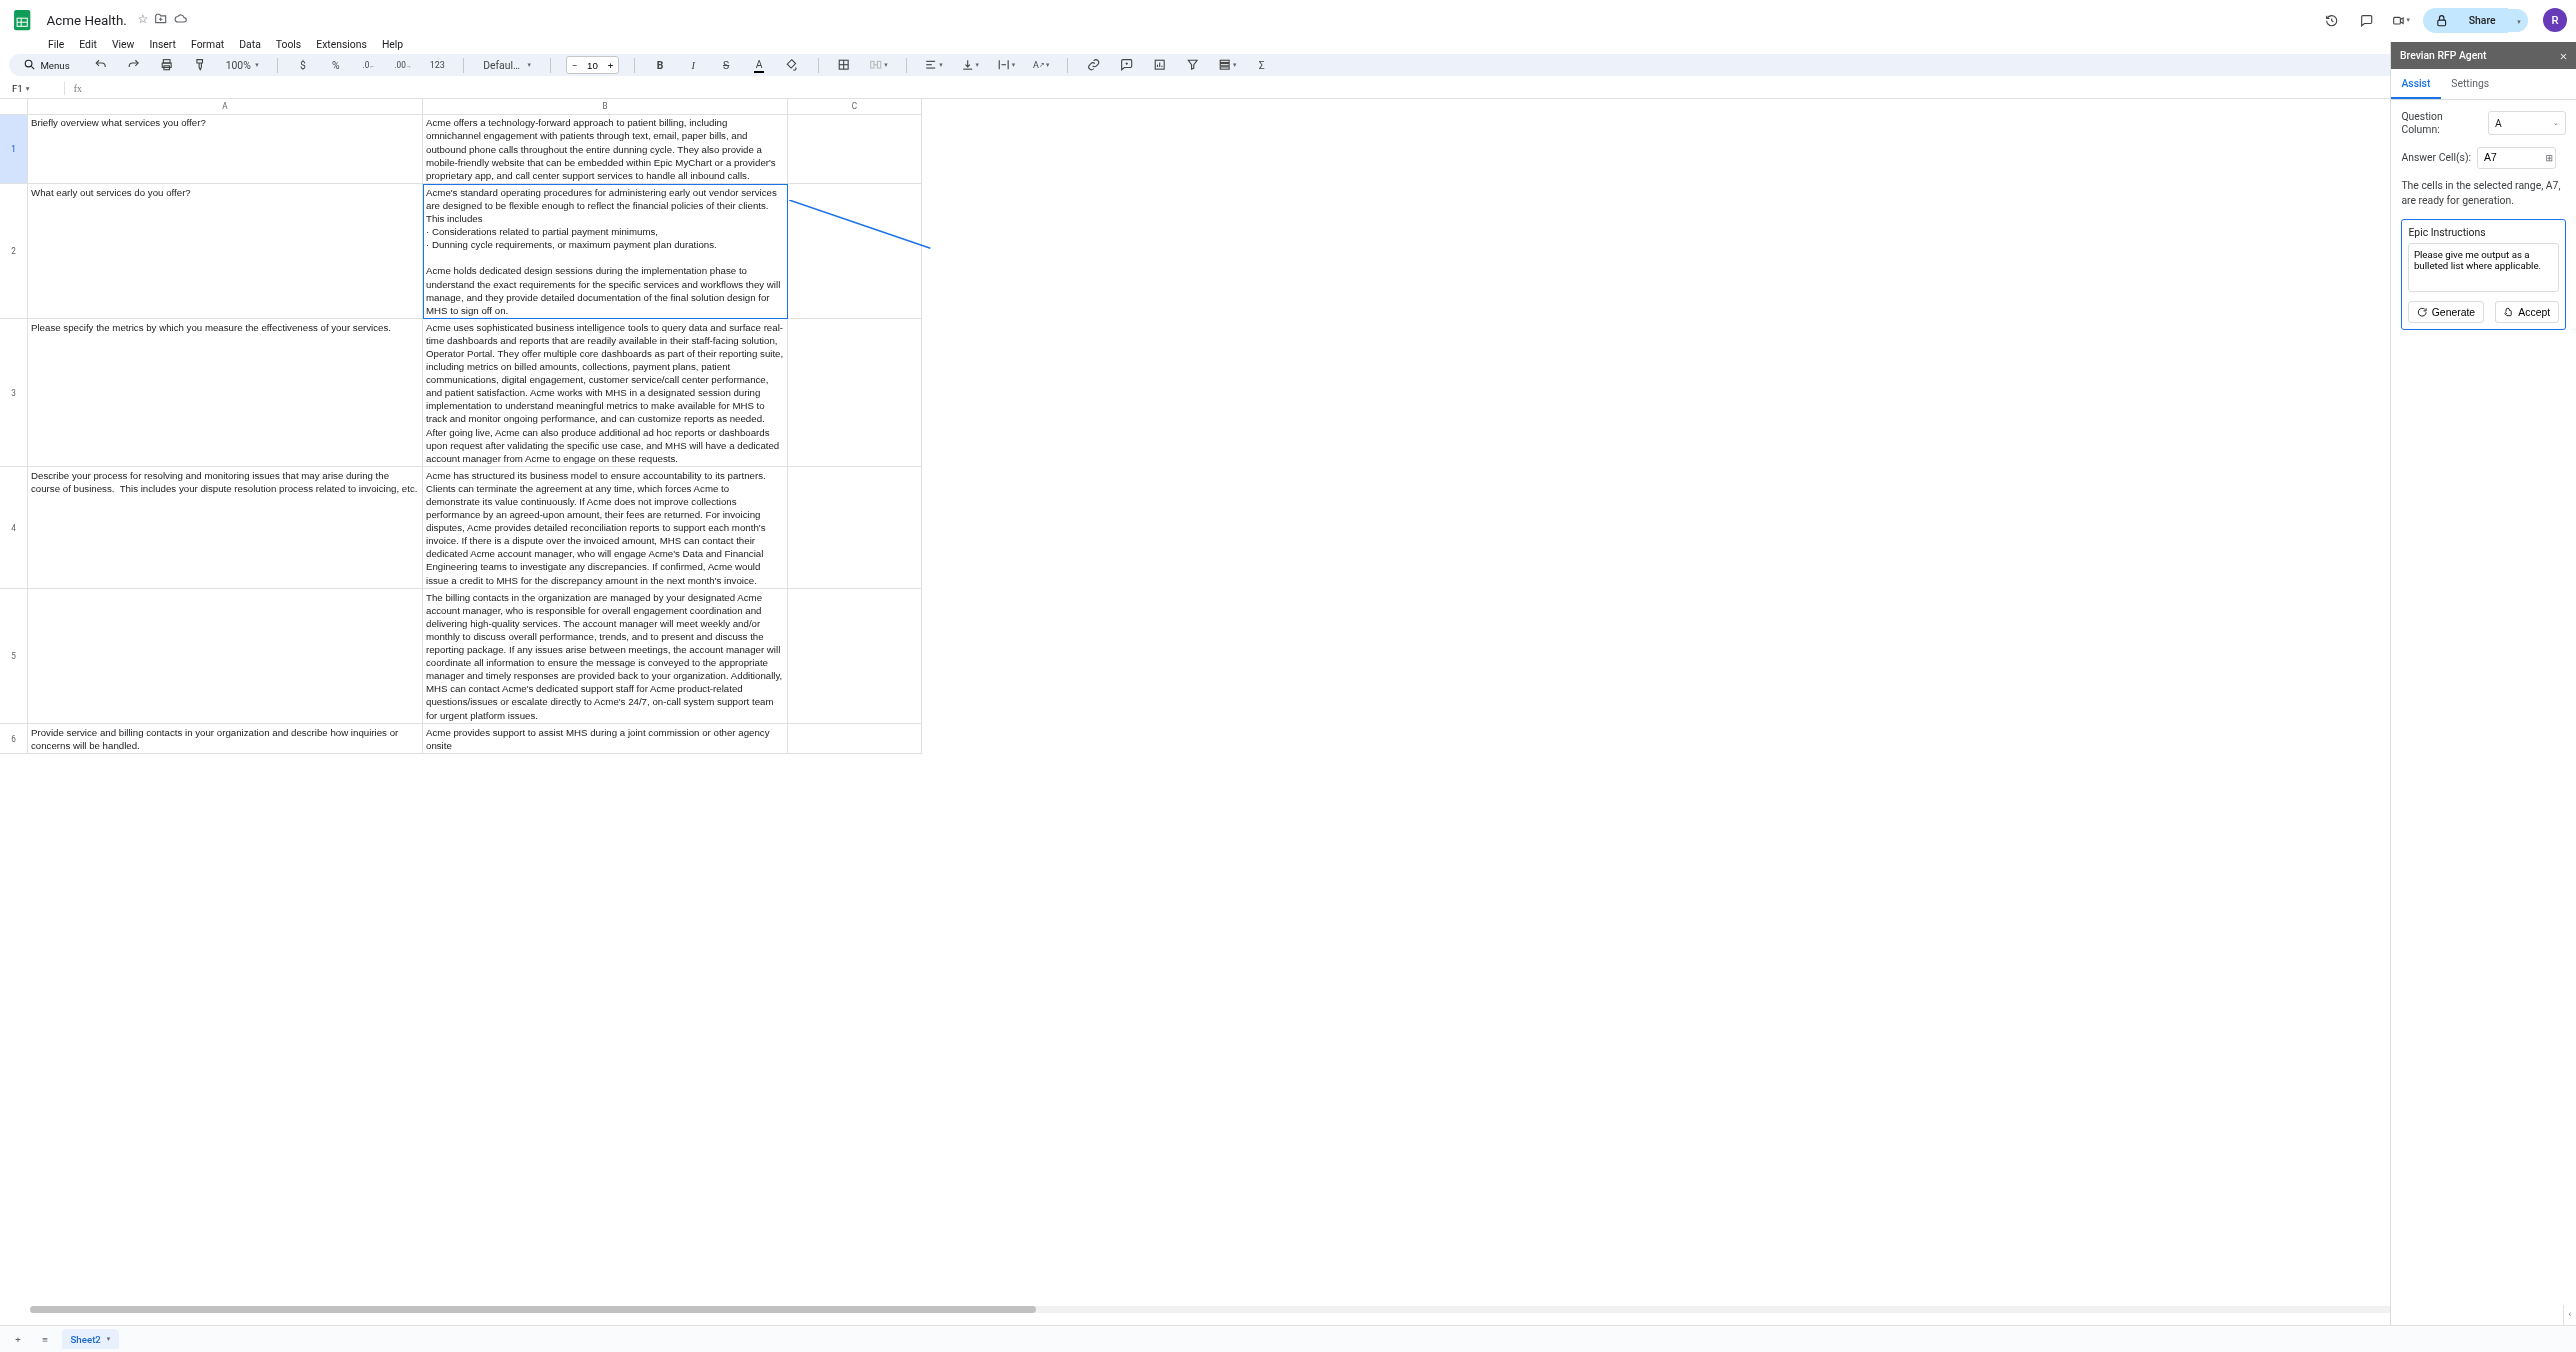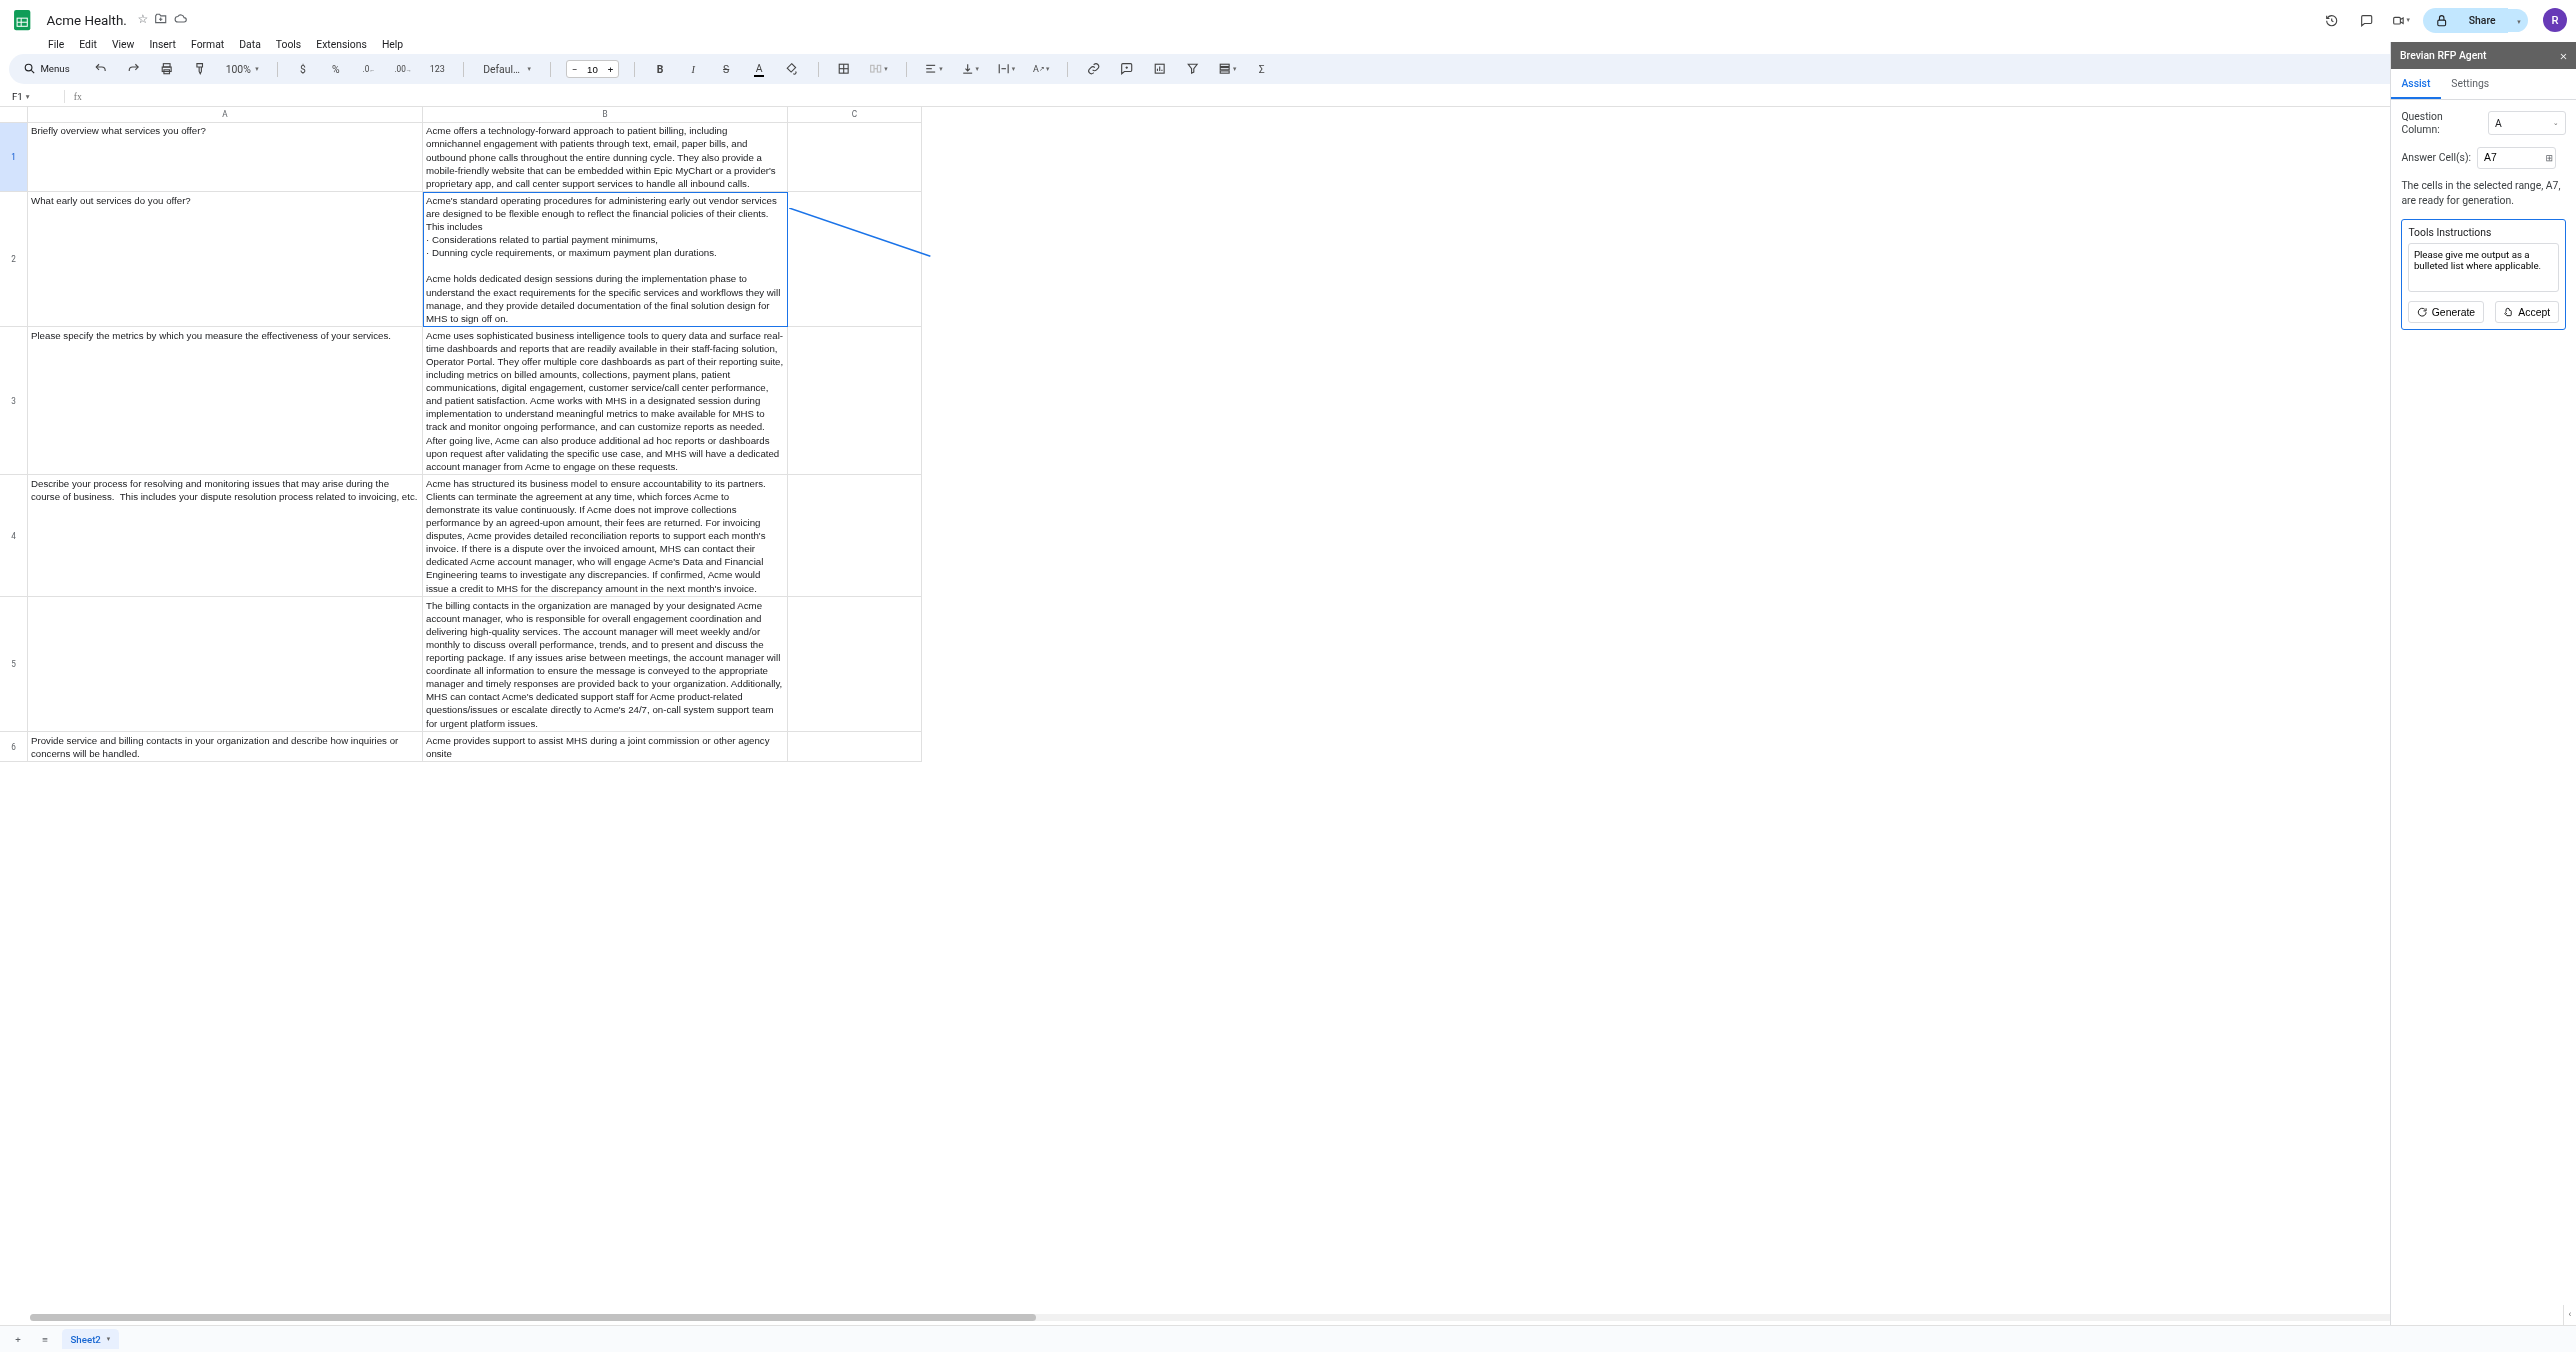--- a/index.html
+++ b/index.html
@@ -19,21 +19,21 @@
   .share-group { display: flex; align-items: center; }
   .share-btn { background: #c2e7ff; padding: 6px 12px; border-radius: 22.4px 0 0 22.4px; display: flex; align-items: flex-start; gap: 20px; font-weight: 500; font-size: 10.4px; cursor: pointer; }
   .share-drop { background: #c2e7ff; padding: 6px 7.5px; border-radius: 0 22.4px 22.4px 0; margin-left: 0.7px; cursor: pointer; }
   .avatar { width: 24px; height: 24px; border-radius: 50%; background: #673ab7; color: #fff; font-weight: 500; display: flex; align-items: center; justify-content: center; font-size: 11.2px; margin-left: 4.5px; }
   
   
   .menu-bar { display: flex; gap: 3px; padding: 0 0 3px 42px; height: 18px; }
   .menu-item { padding: 1.5px 6px; border-radius: 3px; cursor: pointer; font-size: 10.4px; }
   
   
-  .toolbar { display: flex; align-items: center; gap: 12px; padding: 3px 9px; background: #edf2fa; border-radius: 18px; margin: 0 9px 4.5px 9px; height: 30px; }
+  .toolbar { display: flex; align-items: center; gap: 12px; padding: 3px 9px; background: #edf2fa; border-radius: 18px; margin: 0 9px 4.5px 9px; height: 22px; }
   .tool-btn { min-width: 21px; height: 21px; padding: 0 3px; border-radius: 3px; display: flex; align-items: center; justify-content: center; cursor: pointer; color: #444; font-size: 10.4px; }
   .tool-sep { width: 0.7px; height: 15px; background: #c7c7c7; margin: 0 3px; }
   .tool-group { display: flex; align-items: center; border: 0.7px solid #c7c7c7; border-radius: 3px; height: 18px; background: #fff; }
   .tool-group .tg-btn { width: 15px; text-align: center; cursor: pointer; }
   .tool-group input { width: 21px; border: none; text-align: center; font-size: 9.7px; outline: none; background: transparent; }
   .search-pill { display: flex; align-items: center; gap: 4.5px; background: transparent; padding: 3px 9px 3px 4.5px; border-radius: 12px; }
   .font-select { display: flex; align-items: center; gap: 6px; padding: 1.5px 4.5px; min-width: 52px; justify-content: space-between; }
   .zoom-select { display: flex; align-items: center; gap: 3px; padding: 1.5px 3px; }
   .collapse-btn { margin-left: auto; }
   
@@ -402,21 +402,21 @@
     </div>
     <div class="form-row">
       <label>Answer Cell(s):</label>
       <div class="input-wrap">
         <input class="input-box" style="width: 100%;" value="A7">
         <span class="grid-icon">⊞</span>
       </div>
     </div>
     <div class="status-text">The cells in the selected range, A7, are ready for generation.</div>
     <div class="instr-box">
-      <div class="instr-label">Tools Instructions</div>
+      <div class="instr-label">Epic Instructions</div>
       <textarea class="instr-text" style="">Please give me output as a bulleted list where applicable.</textarea>
       <div class="btn-row">
         <button class="btn">
           <svg style="width:10.4px;height:10.4px;" viewBox="0 0 24 24" fill="none" stroke="currentColor" stroke-width="2">
               <path d="M21 12a9 9 0 11-3-6.7"></path>
               <path d="M21 3v6h-6"></path>
             </svg>
           <span>Generate</span>
         </button>
         <button class="btn">

